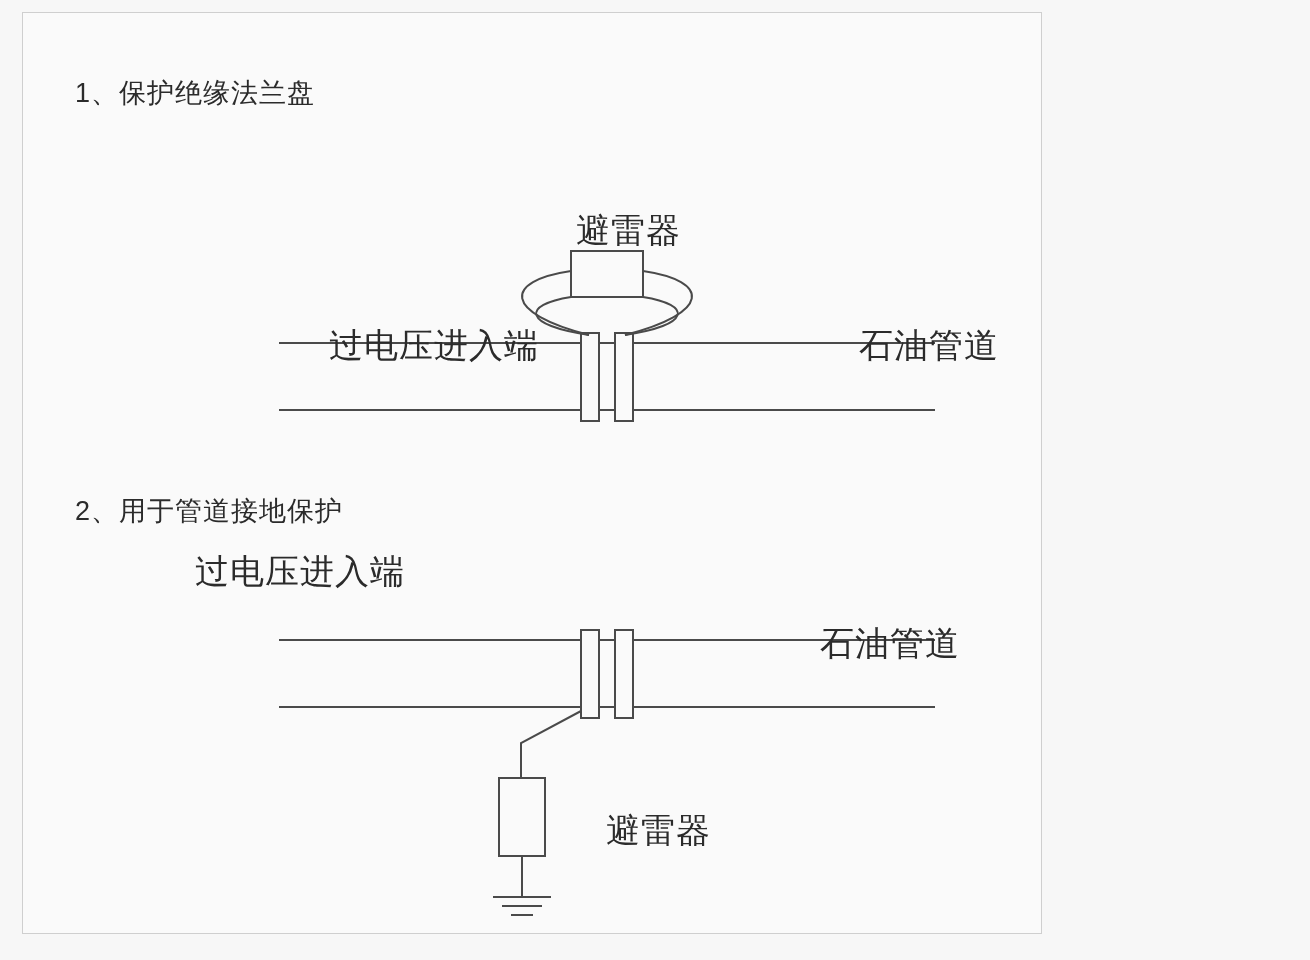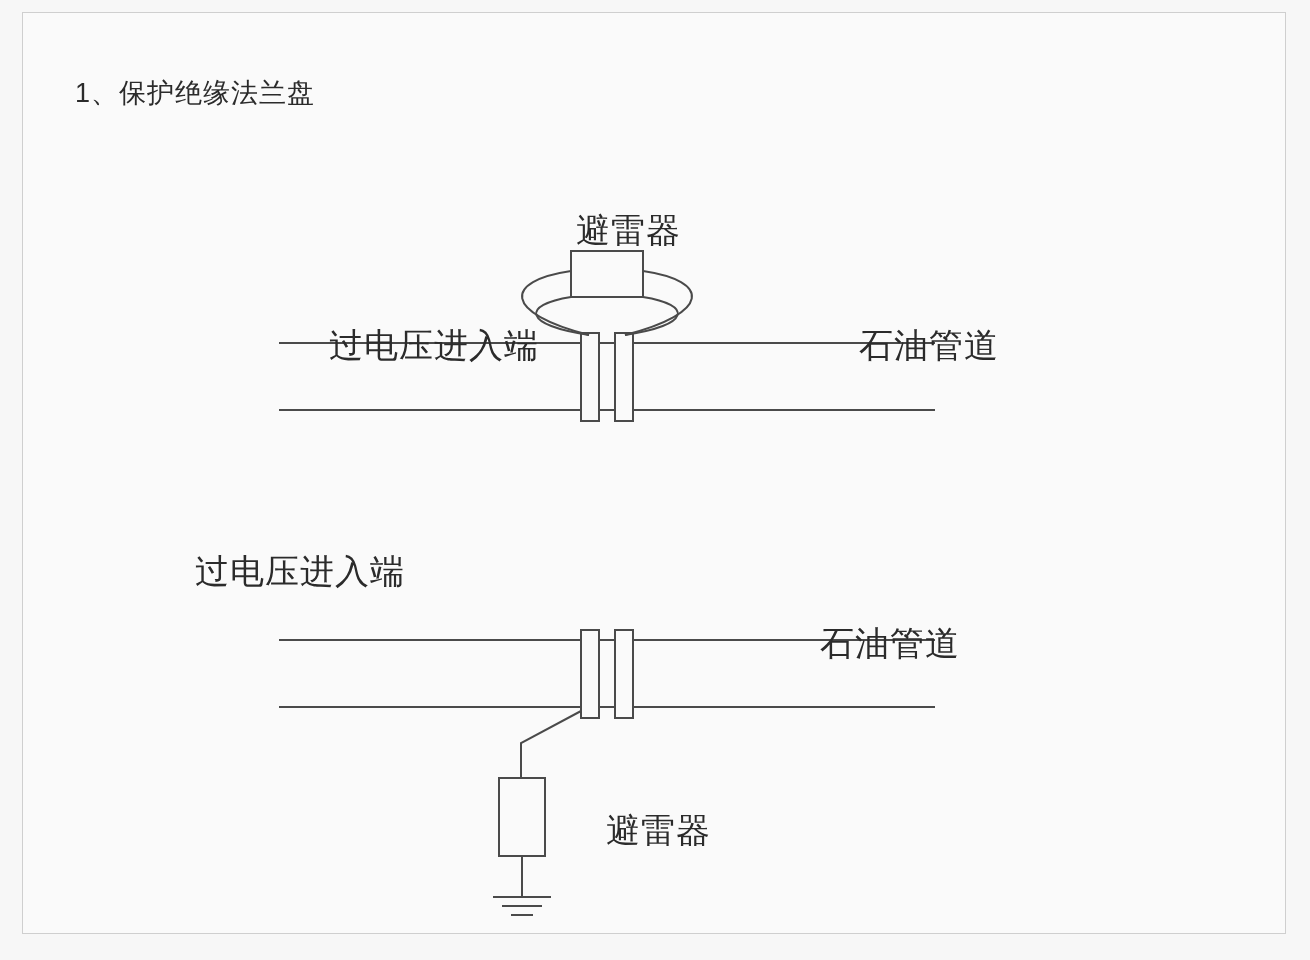--- a/index.html
+++ b/index.html
@@ -12,21 +12,21 @@
     position: relative;
     width: 1310px;
     height: 960px;
     background: #f7f7f7;
     overflow: hidden;
   }
   #frame {
     position: absolute;
     left: 22px;
     top: 12px;
-    width: 1264px;
+    width: 1020px;
     height: 922px;
     border: 1px solid #cfcfcf;
     background: #fafafa;
     box-sizing: border-box;
   }
   .dgm {
     position: absolute;
     left: 0;
     top: 0;
   }
@@ -109,20 +109,21 @@
     </svg>
 
     <div class="lbl heading" id="h1">1、保护绝缘法兰盘</div>
 
     <div class="lbl callout" id="s1-arrester">避雷器</div>
 
     <div class="lbl callout" id="s1-left">过电压进入端</div>
 
     <div class="lbl callout" id="s1-right">石油管道</div>
 
+    <div class="lbl heading" id="h2">2、用于管道接地保护</div>
 
     <div class="lbl callout" id="s2-left">过电压进入端</div>
 
     <div class="lbl callout" id="s2-right">石油管道</div>
 
     <div class="lbl callout" id="s2-arrester">避雷器</div>
 
   </div>
 </div>
 

